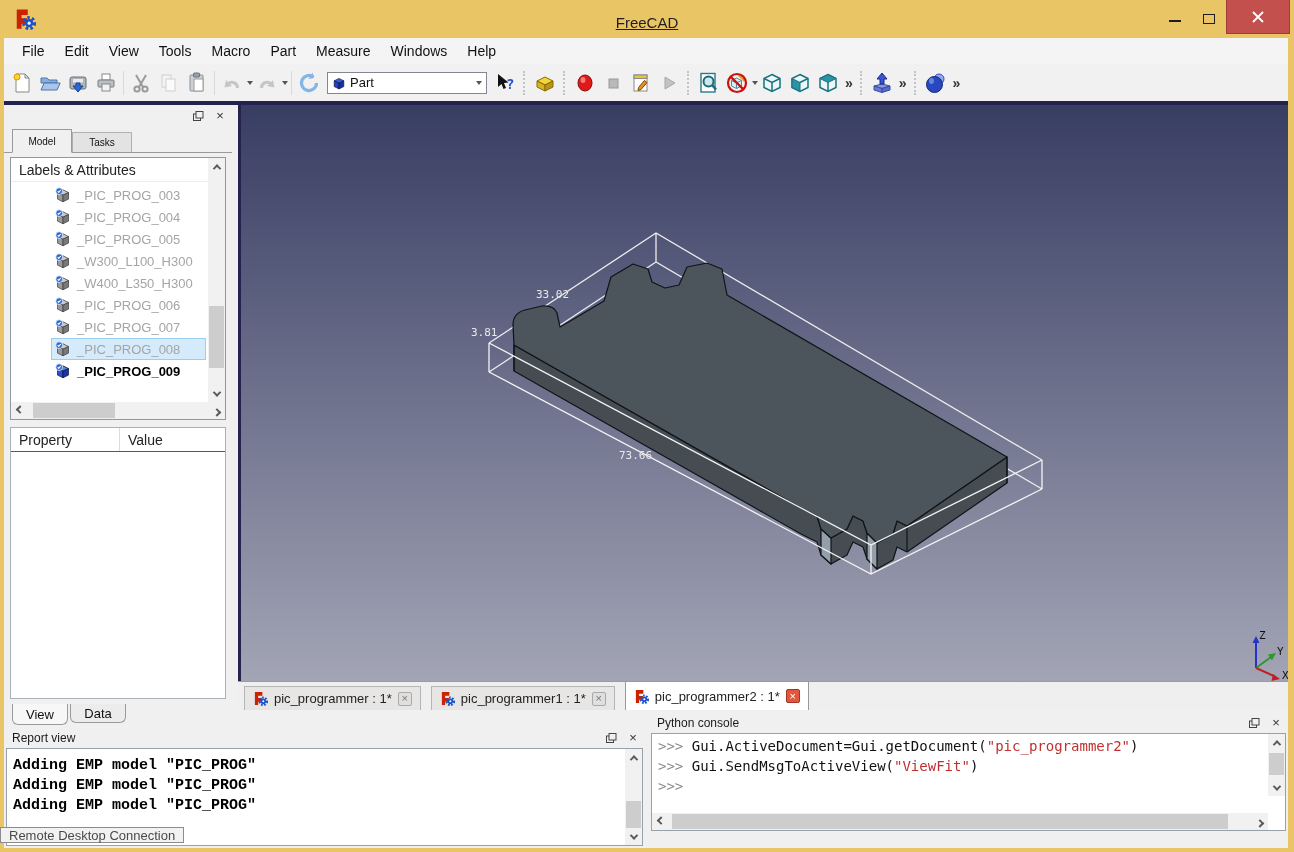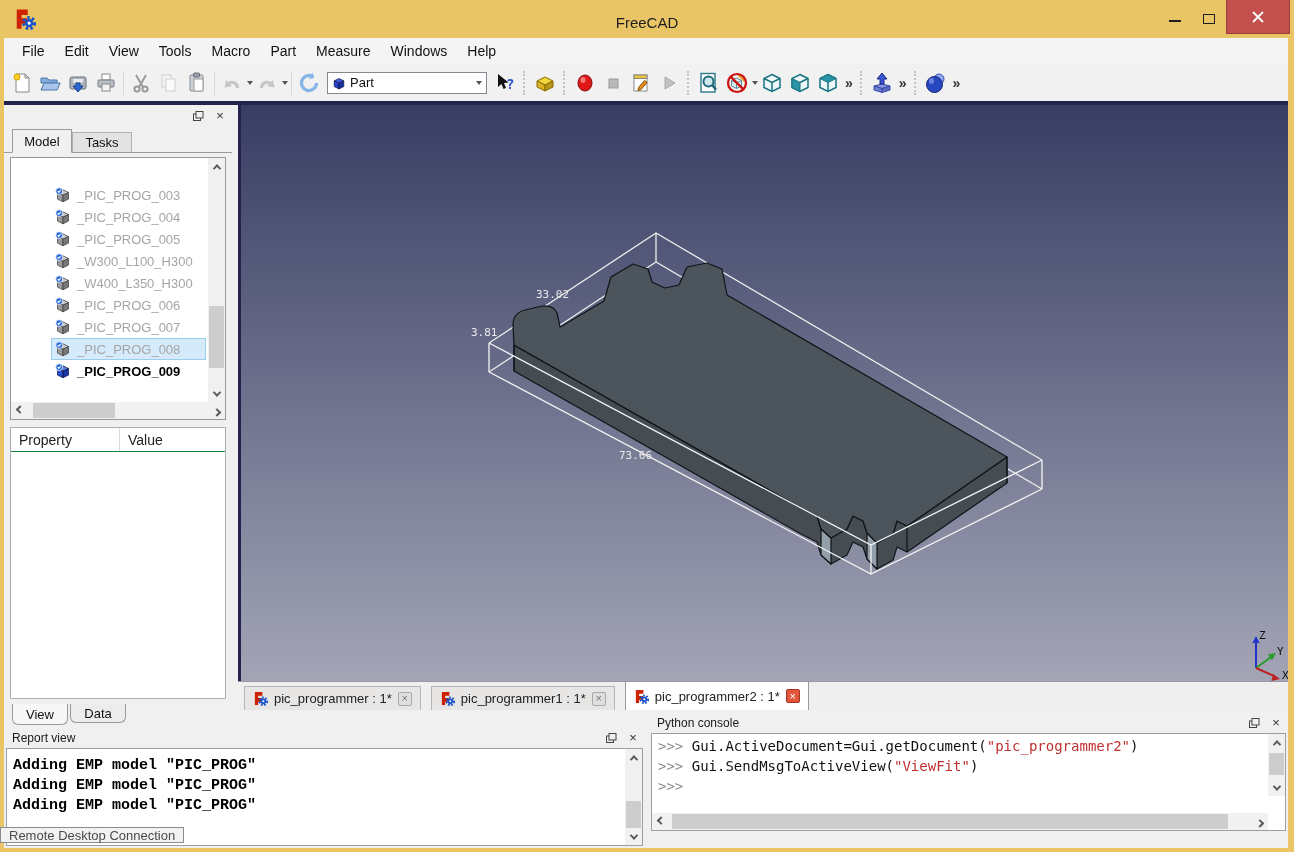--- a/index.html
+++ b/index.html
@@ -8,21 +8,21 @@
     font-family:"Liberation Sans",sans-serif;-webkit-font-smoothing:antialiased;}
   .abs{position:absolute;}
 
   
   #titlebar{left:0;top:0;width:1294px;height:38px;background:#e9c566;display:flex;align-items:center;}
   #frame-left{left:0;top:38px;width:4px;height:814px;background:#e9c566;z-index:40;}
   #frame-right{left:1288px;top:38px;width:6px;height:814px;background:#e9c566;z-index:40;}
   #frame-bottom{left:0;top:848px;width:1294px;height:4px;background:#e9c566;z-index:40;}
   #app-icon{left:14px;top:8px;width:22px;height:22px;}
   #win-title{left:0;top:0;width:100%;height:44px;display:flex;align-items:center;justify-content:center;
-    font-size:15px;color:#1e1e1e;pointer-events:none;}
+    font-size:15px;color:#1e1e1e;pointer-events:none;text-decoration:underline;}
   .winbtn{top:0;height:34px;display:flex;align-items:center;justify-content:center;cursor:default;}
   #btn-min{right:100px;width:38px;}
   #btn-max{right:70px;width:30px;}
   #btn-close{right:4px;width:64px;background:#c4504e;border:1px solid #9e3c3a;border-top:none;}
   #btn-min .bar{width:12px;height:2px;background:#1e1e1e;margin-top:8px;}
   #btn-max .box{width:12px;height:10px;border:1.5px solid #1e1e1e;margin-top:3px;}
 
   
   #menubar{left:4px;top:38px;width:1284px;height:26px;background:#f4f4f4;display:flex;align-items:center;padding-left:8px;}
   .menu-item{padding:3px 10px;font-size:14px;color:#111;}
@@ -38,21 +38,21 @@
   #wb-combo .lbl{flex:1;font-size:13px;color:#111;padding-left:4px;}
   .ovf{font-size:14px;font-weight:bold;color:#333;padding:0 3px;}
   #navline{left:4px;top:101px;width:1284px;height:4px;background:#23234e;}
 
   
   #combo{left:4px;top:105px;width:228px;height:622px;background:#f0f0f0;}
   .dock-title{position:absolute;left:0;top:0;width:100%;height:21px;display:flex;align-items:center;
     font-size:12px;color:#1a1a1a;padding-left:8px;}
   .dock-btns{position:absolute;right:4px;top:3px;display:flex;gap:6px;align-items:center;}
   .dock-btn{width:16px;height:15px;display:flex;align-items:center;justify-content:center;color:#333;font-size:13px;}
-  .cv-tab{position:absolute;font-size:13px;color:#111;display:flex;align-items:center;justify-content:center;
+  .cv-tab{position:absolute;font-size:10px;color:#111;display:flex;align-items:center;justify-content:center;
     border:1px solid #9a9a9a;background:#f0f0f0;}
   #tab-model{left:8px;top:24px;width:60px;height:24px;z-index:2;border-bottom:1px solid #f0f0f0;}
   #tab-tasks{left:68px;top:27px;width:60px;height:21px;background:#e3e3e3;border-color:#b0b0b0;}
   #cv-paneline{left:0;top:47px;width:228px;height:1px;background:#9a9a9a;}
 
   #treew{left:6px;top:52px;width:216px;height:263px;background:#fff;border:1px solid #8f99a2;}
   #tree-header{position:absolute;left:0;top:0;width:197px;height:24px;font-size:14px;color:#222;
     display:flex;align-items:center;padding-left:8px;border-bottom:1px solid #ececec;background:#fff;}
   #tree-items{position:absolute;left:0;top:26px;width:197px;height:200px;}
   .tree-item{position:relative;height:22px;display:flex;align-items:center;padding-left:44px;}
@@ -372,20 +372,21 @@
             <rect x="3" y="0.5" width="7" height="6.5" fill="#f0f0f0" stroke="#444"></rect>
           </svg>
         </span>
       <span class="dock-btn">×</span>
     </div>
     <div id="tab-model" class="cv-tab">Model</div>
     <div id="tab-tasks" class="cv-tab">Tasks</div>
     <div id="cv-paneline" class="abs"></div>
 
     <div id="treew" class="abs">
+      <div id="tree-header">Labels &amp; Attributes</div>
       <div id="tree-items">
           <div class="tree-item normal">
             <svg class="cube" width="16" height="16" viewBox="0 0 16 16">
               <use href="#cube-gray" xlink:href="#cube-gray"></use>
             </svg>
             <span class="tlabel">_PIC_PROG_003</span>
           </div>
           <div class="tree-item normal">
             <svg class="cube" width="16" height="16" viewBox="0 0 16 16">
               <use href="#cube-gray" xlink:href="#cube-gray"></use>

